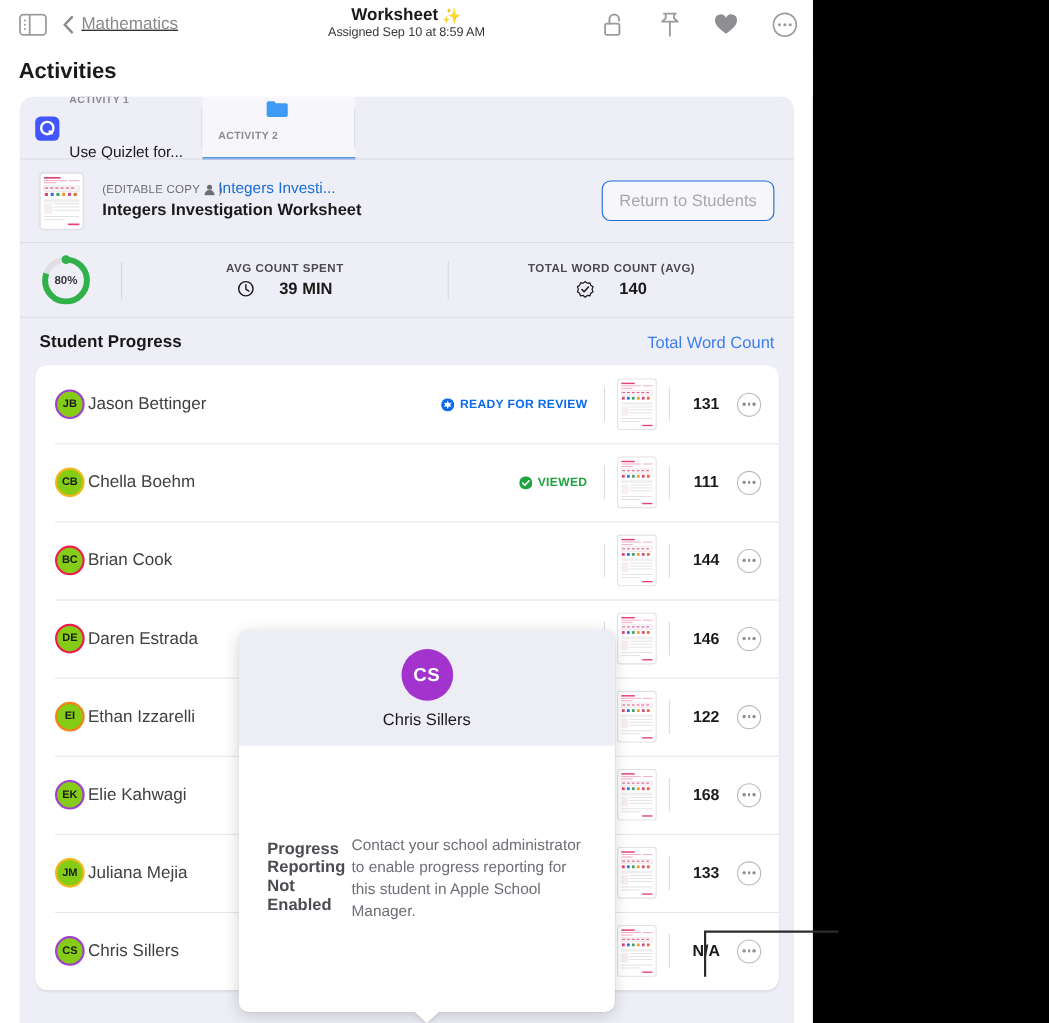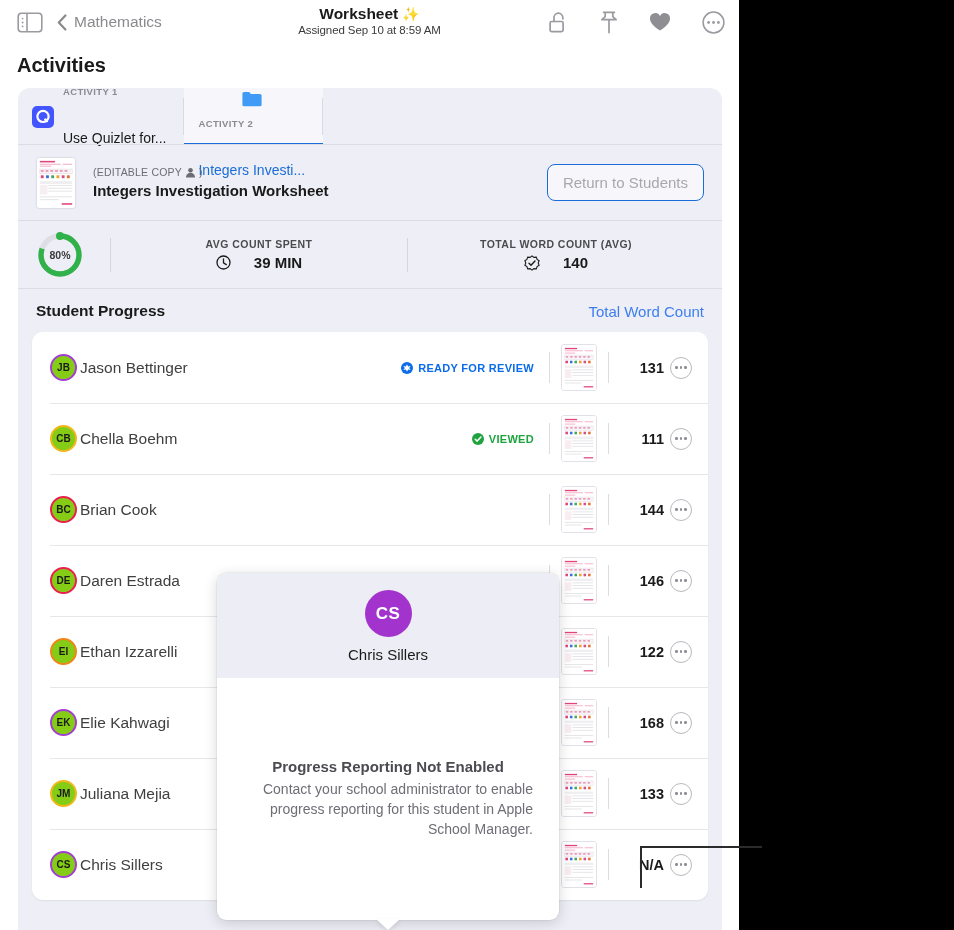--- a/index.html
+++ b/index.html
@@ -19,21 +19,21 @@
   
   .topbar {
     position: relative;
     height: 44px;
     background: #ffffff;
     display: flex; align-items: center;
   }
   .tb-left { display: flex; align-items: center; gap: 14px; padding-left: 17px; }
   .icon-btn { display: flex; align-items: center; justify-content: center; cursor: default; }
   .sidebar-ic { width: 26px; height: 21px; }
-  .back-link { display: flex; align-items: flex-end; gap: 7px; }
+  .back-link { display: flex; align-items: flex-end; gap: 7px; text-decoration: underline; }
   .chev { width: 10px; height: 17px; }
   .back-text { font-size: 15.5px; color: #8a8a8e; }
 
   .tb-center {
     position: absolute; left: 0; right: 0; top: 5px;
     display: flex; flex-direction: column; align-items: center;
     pointer-events: none;
   }
   .tb-title {
     font-size: 15.5px; font-weight: bold; color: #1a1a1a;
@@ -162,21 +162,21 @@
   }
   .badge.review { color: #0b6bea; }
   .badge.viewed { color: #1fa33f; }
   .bdot { width: 12px; height: 12px; flex: 0 0 auto; }
   .cell-div { width: 1px; height: 31px; background: #dcdce2; margin: 0 11px; }
   .cell-div.a { margin-left: 15px; }
   .thumb-sm {
     width: 36px; height: 47px; border-radius: 3px; background: #fff;
     border: 1px solid #e1e1e7; overflow: hidden; flex: 0 0 auto;
   }
-  .wc { width: 44px; text-align: right; font-size: 14.5px; font-weight: bold; color: #1a1a1a; }
+  .wc { width: 44px; text-align: center; font-size: 14.5px; font-weight: bold; color: #1a1a1a; }
   .more-circ {
     width: 22px; height: 22px; border-radius: 50%; border: 1.3px solid #b9b9c0;
     display: flex; align-items: center; justify-content: center; flex: 0 0 auto;
     margin-left: 6px;
   }
   .dots { display: flex; gap: 2px; }
   .dots i { width: 2.6px; height: 2.6px; border-radius: 50%; background: #8e8e95; display: block; }
 
   
   .popover {
@@ -192,22 +192,22 @@
     background: #ededf5; padding: 17px 0 15px 0;
     display: flex; flex-direction: column; align-items: center; gap: 9px;
   }
   .pop-av {
     width: 47px; height: 47px; border-radius: 50%;
     display: flex; align-items: center; justify-content: center;
     color: #fff; font-size: 17px; font-weight: 600; letter-spacing: 0.5px;
   }
   .pop-name { font-size: 15px; color: #1a1a1a; }
   .pop-body {
-    flex: 1; display: flex; flex-direction: column; align-items: center; justify-content: center;
-    padding: 0 26px; text-align: right;
+    flex: 1; display: flex; flex-direction: row; align-items: center; justify-content: center;
+    padding: 0 26px; text-align: left;
   }
   .pop-h { font-size: 15px; font-weight: bold; color: #4b4b52; margin-bottom: 5px; }
   .pop-p { font-size: 14px; color: #6e6e76; line-height: 1.42; }
   .pop-arrow {
     position: absolute; left: 50%; bottom: -10px; transform: translateX(-50%);
     width: 0; height: 0;
     border-left: 12px solid transparent; border-right: 12px solid transparent;
     border-top: 11px solid #ffffff;
     filter: drop-shadow(0 2px 2px rgba(0,0,0,0.10));
   }

